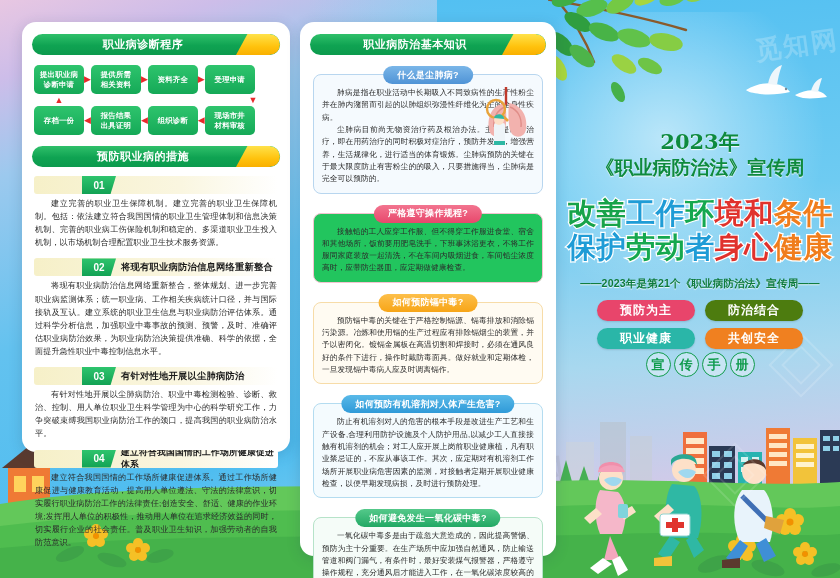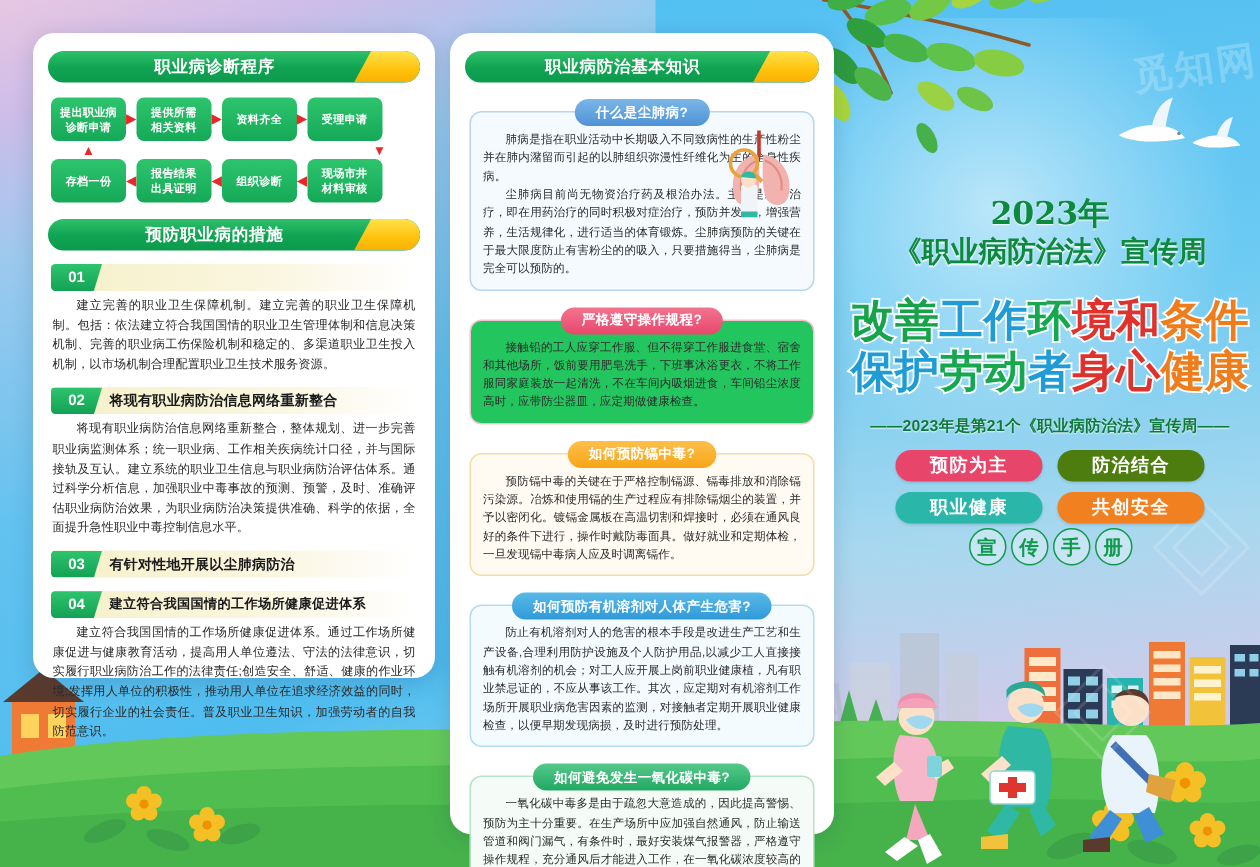--- a/index.html
+++ b/index.html
@@ -94,21 +94,21 @@
   .fbox span { display: block; }
   .arr { color: #e8292b; font-size: 9px; line-height: 1; }
   .arr-up { width: 50px; text-align: center; color: #e8292b; font-size: 9px; }
   .arr-dn { width: 50px; text-align: center; color: #e8292b; font-size: 9px; }
   .flow-mid { height: 12px; display: flex; justify-content: space-between; align-items: center; }
 
   
   .numhead {
     display: flex; align-items: stretch; height: 18px; margin: 9px 2px 3px 2px;
     background: linear-gradient(90deg, #f6f0c8 0%, #faf6e0 60%, #ffffff 100%);
-    border-radius: 3px; overflow: hidden;
+    border-radius: 3px; overflow: hidden; padding-left: 48px;
   }
   .numhead .n {
     width: 34px; background: linear-gradient(180deg,#2ec46d,#12a254);
     color: #fff; font-size: 10px; font-weight: 700;
     display: flex; align-items: center; justify-content: center;
     clip-path: polygon(0 0, 100% 0, 84% 100%, 0 100%);
   }
   .numhead .h {
     flex: 1; display: flex; align-items: center; padding-left: 5px;
     font-size: 9.3px; font-weight: 700; color: #1a1a1a; letter-spacing: .2px;
@@ -489,20 +489,21 @@
     <div class="numhead">
       <div class="n">02</div>
       <div class="h">将现有职业病防治信息网络重新整合</div>
     </div>
     <div class="para">将现有职业病防治信息网络重新整合，整体规划、进一步完善职业病监测体系；统一职业病、工作相关疾病统计口径，并与国际接轨及互认。建立系统的职业卫生信息与职业病防治评估体系。通过科学分析信息，加强职业中毒事故的预测、预警，及时、准确评估职业病防治效果，为职业病防治决策提供准确、科学的依据，全面提升急性职业中毒控制信息水平。</div>
 
     <div class="numhead">
       <div class="n">03</div>
       <div class="h">有针对性地开展以尘肺病防治</div>
     </div>
+    <div class="para">有针对性地开展以尘肺病防治、职业中毒检测检验、诊断、救治、控制、用人单位职业卫生科学管理为中心的科学研究工作，力争突破束缚我国职业病防治工作的颈口，提高我国的职业病防治水平。</div>
 
     <div class="numhead">
       <div class="n">04</div>
       <div class="h" style="font-size:8.8px">建立符合我国国情的工作场所健康促进体系</div>
     </div>
     <div class="para">建立符合我国国情的工作场所健康促进体系。通过工作场所健康促进与健康教育活动，提高用人单位遵法、守法的法律意识，切实履行职业病防治工作的法律责任;创造安全、舒适、健康的作业环境;发挥用人单位的积极性，推动用人单位在追求经济效益的同时，切实履行企业的社会责任。普及职业卫生知识，加强劳动者的自我防范意识。</div>
 
   </div>
 </div>
 

